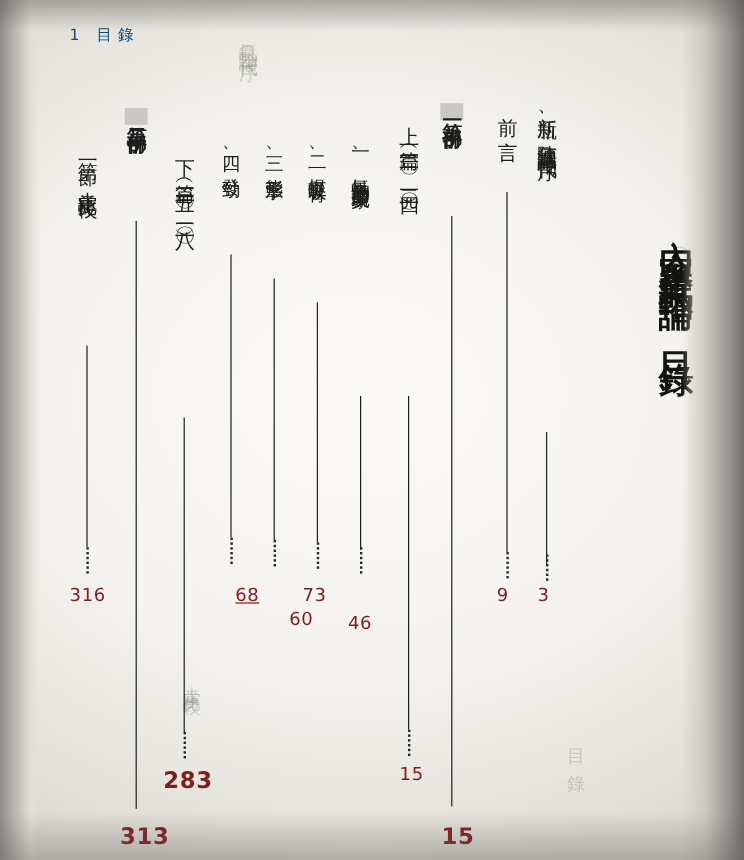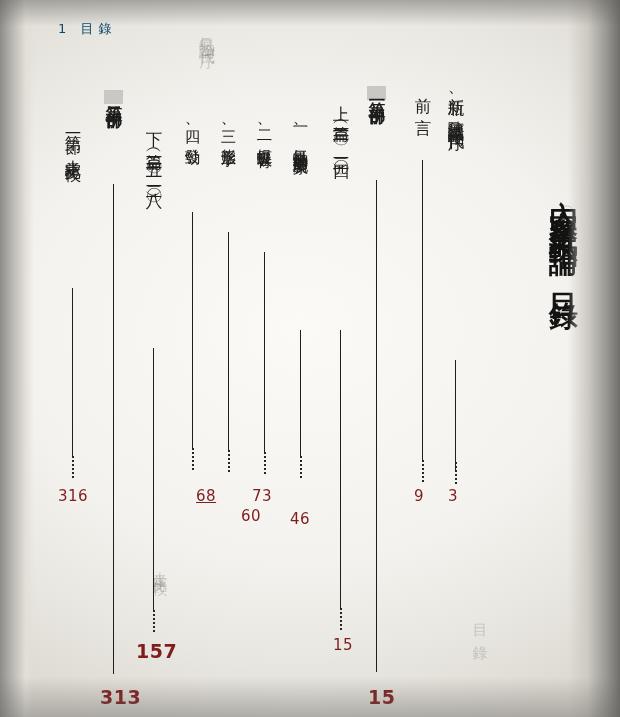--- a/index.html
+++ b/index.html
@@ -166,21 +166,21 @@
   <div class="pagenum" style="left:216px; top:507px;margin-left:25px;">60</div>
 
   <div class="vcol entry-small" style="left:184px; top:118px;">四、發勁</div>
   <div class="rule" style="left:192px; top:212px; height:236px;"></div>
   <div class="leader" style="left:192px; top:448px; height:22px;"></div>
   <div class="pagenum" style="left:196px; top:487px;text-decoration:underline;">68</div>
 
   <div class="vcol entry" style="left:145px; top:120px;">下　篇（二〇一五—二〇一八）</div>
   <div class="rule" style="left:153px; top:348px; height:262px;"></div>
   <div class="leader" style="left:153px; top:610px; height:22px;"></div>
-  <div class="pagenum big" style="left:136px; top:640px;">157</div>
+  <div class="pagenum big" style="left:136px; top:640px;">283</div>
 
   <div class="vcol part-label" style="left:104px; top:90px;">第二部份</div>
   <div class="rule" style="left:113px; top:184px; height:490px;"></div>
   <div class="pagenum big" style="left:100px; top:686px;">313</div>
 
   <div class="vcol entry" style="left:64px; top:122px;">第一節　走掌比較</div>
   <div class="rule" style="left:72px; top:288px; height:168px;"></div>
   <div class="leader" style="left:72px; top:456px; height:22px;"></div>
   <div class="pagenum" style="left:58px; top:487px;">316</div>
 

